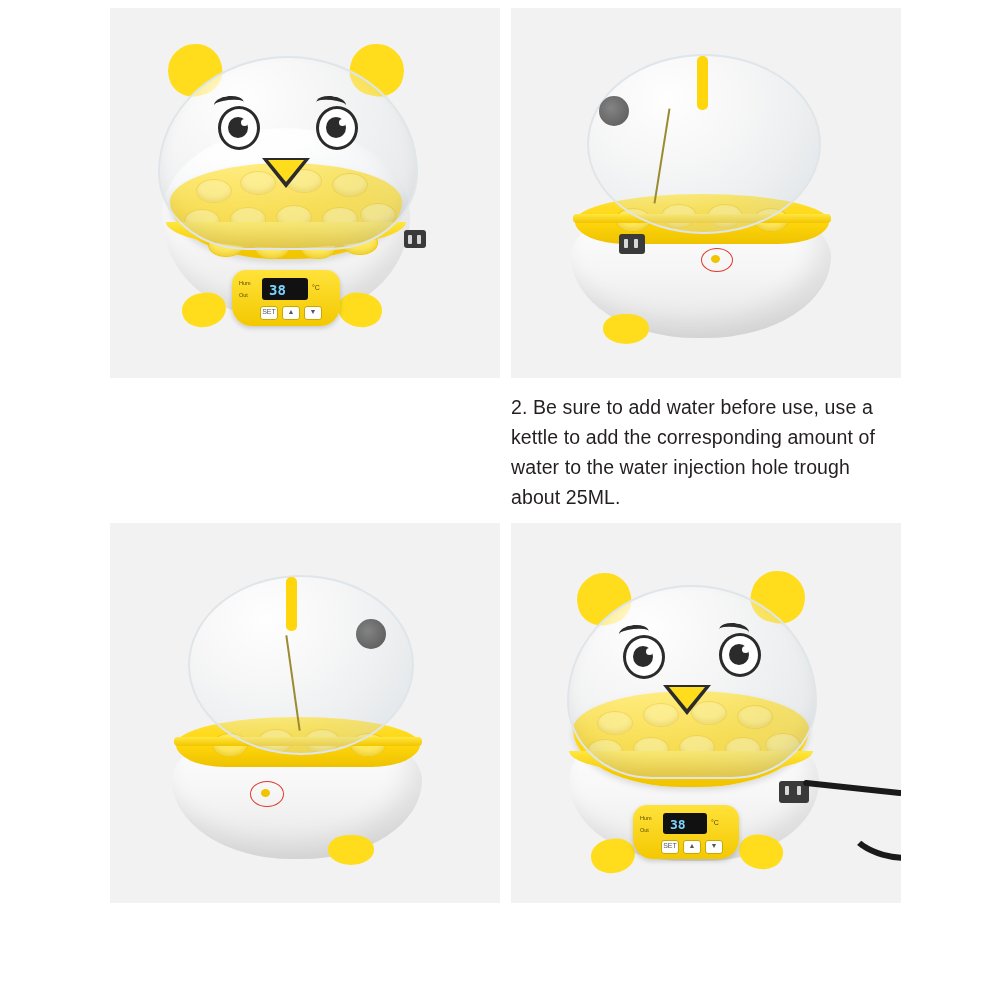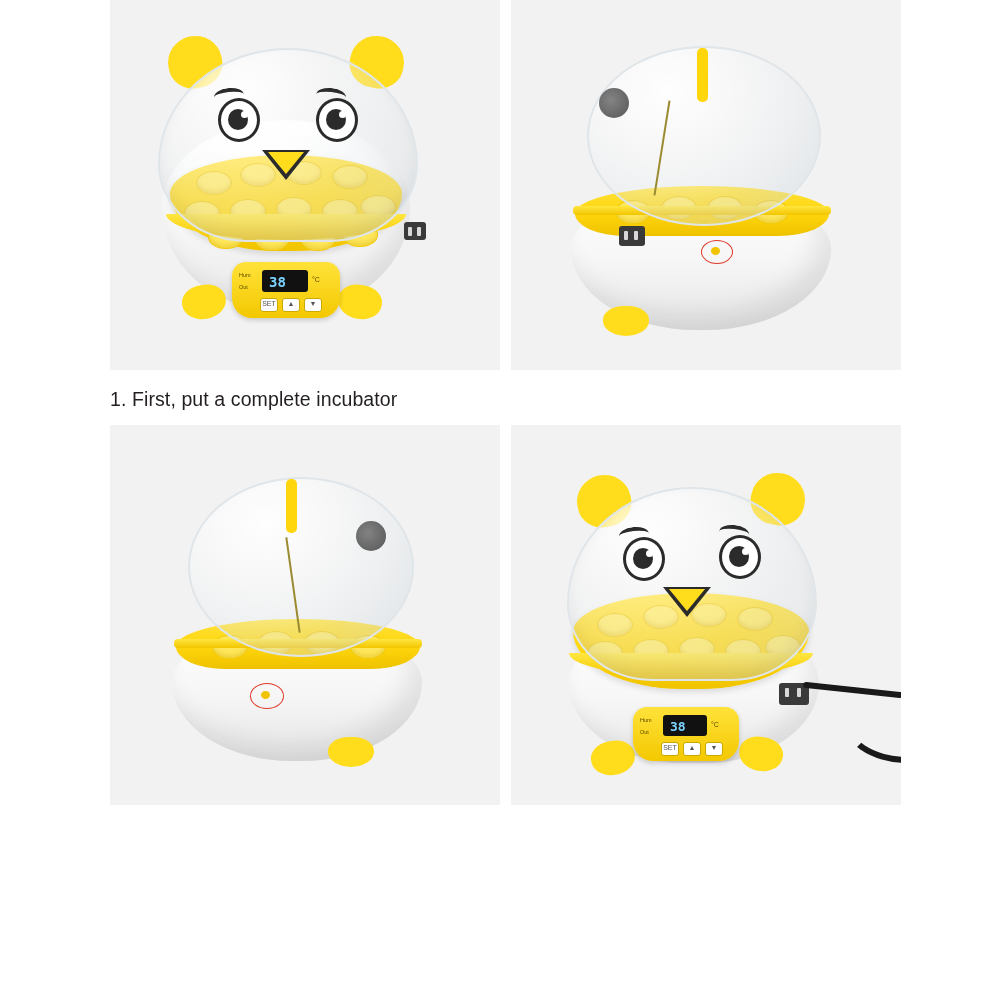--- a/index.html
+++ b/index.html
@@ -18,21 +18,21 @@
     width: 1000px;
     height: 1000px;
     background: #ffffff;
   }
   .grid {
     display: grid;
     grid-template-columns: 390px 390px;
     grid-template-rows: auto auto;
     column-gap: 24px;
     row-gap: 10px;
-    padding: 0 110px;
+    padding: 8px 110px;
     box-sizing: border-box;
     gap: 11px;
   }
   .cell {
     display: flex;
     flex-direction: column;
   }
   .photo {
     position: relative;
     width: 390px;
@@ -306,21 +306,20 @@
             <div class="panel-screen" style="left:30px;top:8px;width:46px;height:22px;">
               <div class="digit" style="left:7px;top:4px;font-size:14px;">38</div>
             </div>
             <div class="panel-lbl" style="left:80px;top:14px;font-size:7px;">°C</div>
             <div class="panel-btn" style="left:28px;top:36px;width:16px;height:12px;">SET</div>
             <div class="panel-btn" style="left:50px;top:36px;width:16px;height:12px;">▲</div>
             <div class="panel-btn" style="left:72px;top:36px;width:16px;height:12px;">▼</div>
           </div>
         </div>
       </div>
-      <div class="caption">1. First, put a complete incubator</div>
     </div>
 
     <div class="cell">
       <div class="photo">
         <div class="device" style="left:0;top:0;width:390px;height:370px;">
           <div class="sv-body" style="left:60px;top:190px;width:260px;height:140px;"></div>
           <div class="sv-foot" style="left:92px;top:306px;width:46px;height:30px;"></div>
           <div class="sv-tray" style="left:64px;top:186px;width:254px;height:50px;">
             <div class="egg-cup" style="left:40px;top:14px;"></div>
             <div class="egg-cup" style="left:86px;top:10px;"></div>
@@ -333,20 +332,21 @@
           <div class="sv-ear-dark" style="left:88px;top:88px;"></div>
           <div class="socket" style="left:108px;top:226px;width:26px;height:20px;">
             <i style="left:5px;"></i>
               <i style="left:15px;"></i>
           </div>
           <div class="hole-marker" style="left:190px;top:240px;width:30px;height:22px;"></div>
           <div class="hole-dot" style="left:200px;top:247px;width:9px;height:8px;"></div>
           <div style="position:absolute;left:150px;top:100px;width:2px;height:96px;background:#9a8a30;transform:rotate(9deg);"></div>
         </div>
       </div>
+      <div class="caption">2. Be sure to add water before use, use a kettle to add the corresponding amount of water to the water injection hole trough about 25ML.</div>
     </div>
 
     <div class="cell">
       <div class="photo r2">
         <div class="device" style="left:0;top:0;width:390px;height:380px;">
           <div class="sv-body" style="left:62px;top:200px;width:250px;height:136px;"></div>
           <div class="sv-foot" style="left:218px;top:312px;width:46px;height:30px;"></div>
           <div class="sv-tray" style="left:66px;top:194px;width:244px;height:50px;">
             <div class="egg-cup" style="left:36px;top:16px;"></div>
             <div class="egg-cup" style="left:82px;top:12px;"></div>

